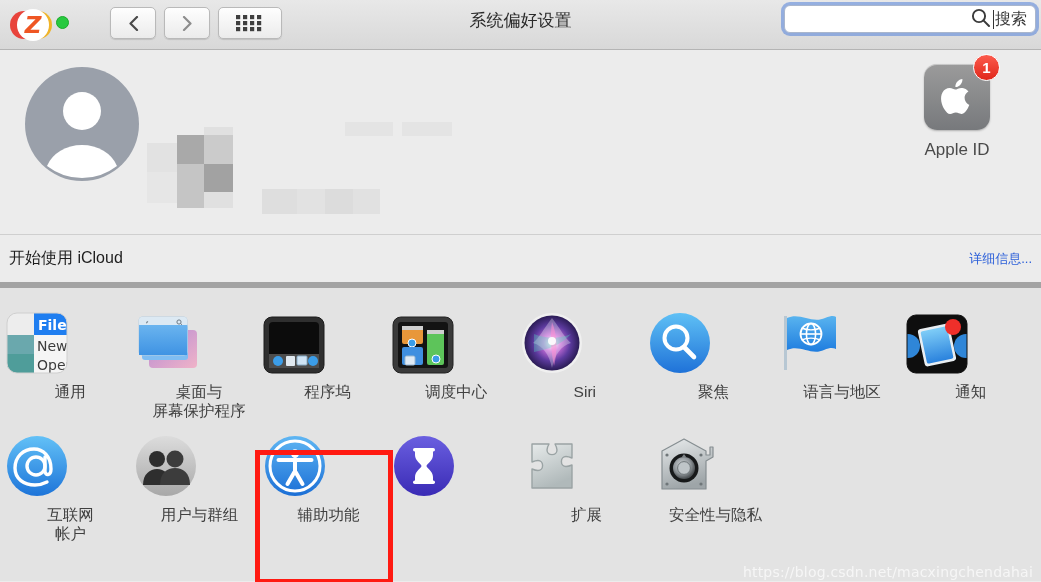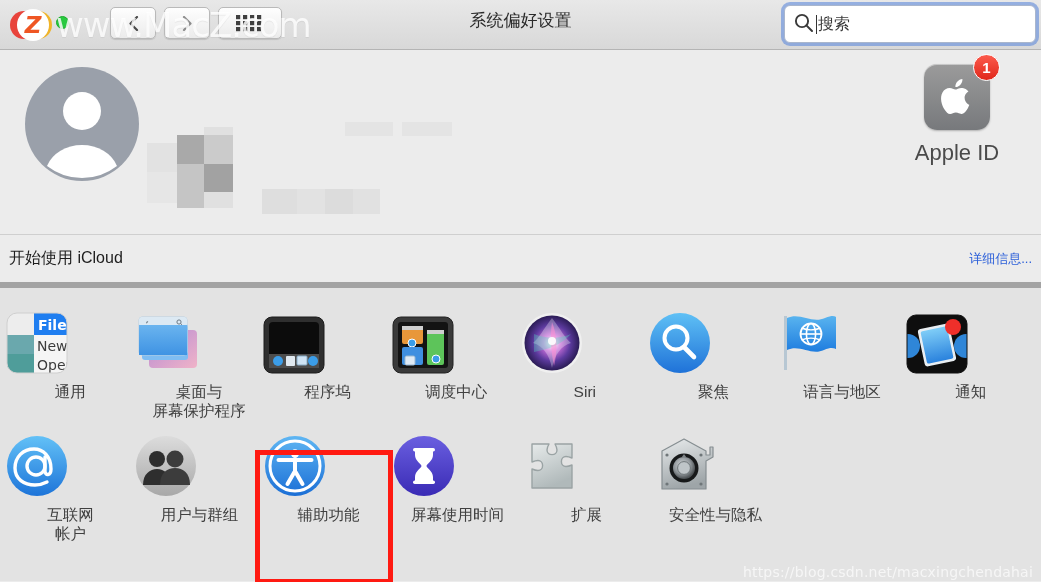--- a/index.html
+++ b/index.html
@@ -34,23 +34,23 @@
   .tbtn svg{display:block;}
 
   .win-title {
     position:absolute; left:0; right:0; top:0; height:40px;
     display:flex; align-items:center; justify-content:center;
     font-size:17px; color:#2b2b2b; pointer-events:none;
   }
 
   .searchwrap { position:absolute; right:5px; top:5px; }
   .searchfield {
-    width:252px;height:38px;border-radius:6px;background:#fff;
+    width:252px;height:28px;border-radius:6px;background:#fff;
     border:1px solid #a9b6cd; box-shadow:0 0 0 3px rgba(104,145,219,.65);
-    display:flex;align-items:center;padding:0 8px;
+    display:flex;align-items:center;padding:0 8px;justify-content:flex-end;
   }
   .searchfield .mag{flex:0 0 auto;margin-right:2px;}
   .caret{width:1px;height:19px;background:#333;margin-right:1px;}
   .ph{font-size:16px;color:#3a3a3a;}
 
   
   .wm-top {
     position:absolute; left:10px; top:0px; height:50px;
     display:flex; align-items:center; gap:6px; pointer-events:none; z-index:6;
   }
@@ -77,21 +77,21 @@
     position:relative;width:66px;height:66px;margin:0 auto;border-radius:13px;
     background:linear-gradient(to bottom,#9b9b9b,#77797c);
     box-shadow:inset 0 1px 0 rgba(255,255,255,.45),0 1px 2px rgba(0,0,0,.25);
     display:flex;align-items:center;justify-content:center;
   }
   .badge{
     position:absolute;right:-10px;top:-10px;width:27px;height:27px;border-radius:50%;
     background:linear-gradient(to bottom,#fc5b4d,#e0271a);border:1.5px solid #fff;
     color:#fff;font-size:15px;font-weight:bold;display:flex;align-items:center;justify-content:center;
   }
-  .id-label{margin-top:10px;font-size:22px;color:#4a4a4a;text-align:center;}
+  .id-label{margin-top:10px;font-size:17px;color:#4a4a4a;text-align:center;}
 
   
   .mosaic{position:absolute;}
   .mblk{position:absolute;}
 
   
   .icloud {
     position:relative; height:53px; background:#ececec;
     border-bottom:6px solid #a3a3a3;
     display:flex; align-items:center; justify-content:space-between;
@@ -187,21 +187,20 @@
         <span class="ph">搜索</span>
       </div>
     </div>
 
     <div class="wm-top">
       <span class="wm-mark">
         <span class="wm-c1"></span>
           <span class="wm-c2"></span>
         <span class="wm-c3">Z</span>
       </span>
-      <span class="wm-text">www.MacZ.com</span>
     </div>
   </div>
 
   <div class="account">
 
     <div class="avatar">
       <svg width="116" height="116" viewBox="0 0 116 116">
         <circle cx="58" cy="58" r="57" fill="#9aa0aa"></circle>
         <circle cx="58" cy="45" r="19" fill="#fff"></circle>
         <path d="M23 100 A37 31 0 0 1 93 100 A57 57 0 0 1 23 100 Z" fill="#fff"></path>
@@ -490,21 +489,20 @@
                   <stop offset="1" stop-color="#3a2bb5"></stop>
             </linearGradient>
               </defs>
             <circle cx="31" cy="31" r="30" fill="url(#stg)"></circle>
             <path d="M22 15 L40 15 L40 20 C40 26 33.5 29 33.5 31 C33.5 33 40 36 40 42 L40 47 L22 47 L22 42
                      C22 36 28.5 33 28.5 31 C28.5 29 22 26 22 20 Z" fill="#fff"></path>
             <rect x="20" y="13" width="22" height="3.4" rx="1.7" fill="#fff"></rect>
             <rect x="20" y="45.6" width="22" height="3.4" rx="1.7" fill="#fff"></rect>
           </svg>
         </div>
-        <div class="lbl">屏幕使用时间</div>
       </div>
 
       <div class="cell">
         <div class="ic">
           <svg width="62" height="60" viewBox="0 0 62 60">
             <defs>
                 <linearGradient id="exg" x1="0" y1="0" x2="0.4" y2="1">
               <stop offset="0" stop-color="#e6eaea"></stop>
                   <stop offset="1" stop-color="#b0b9ba"></stop>
             </linearGradient>

